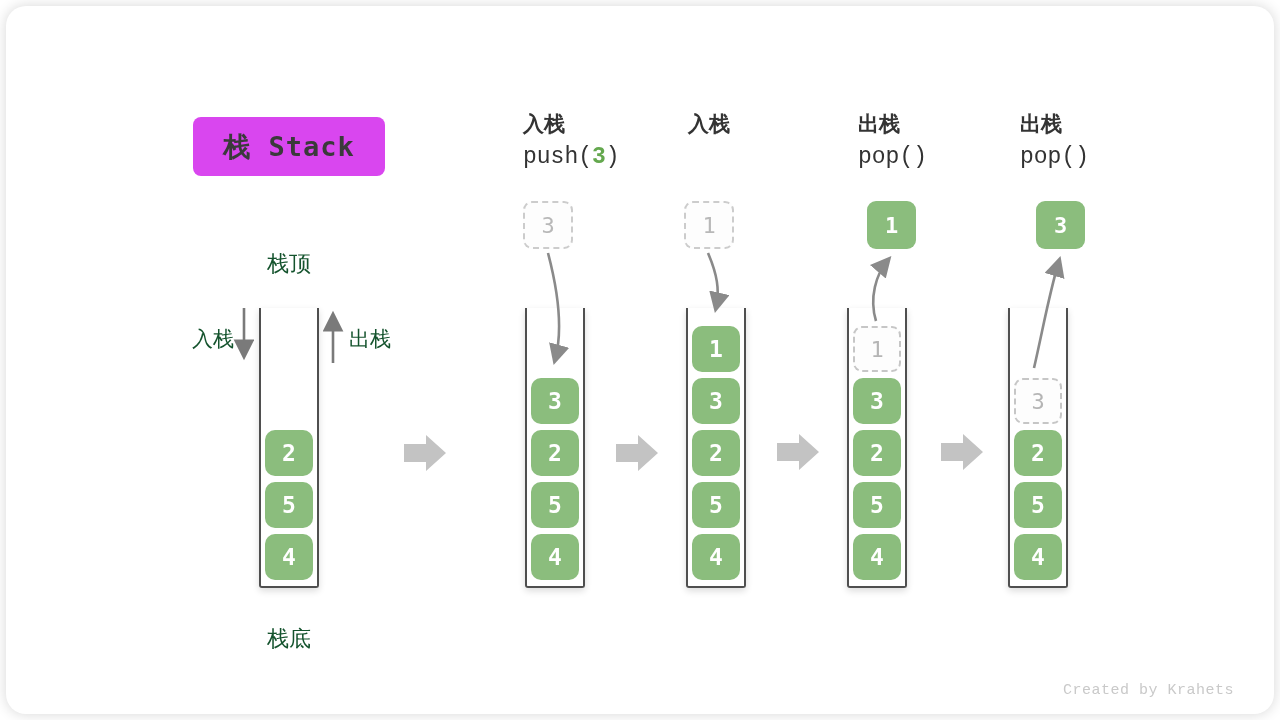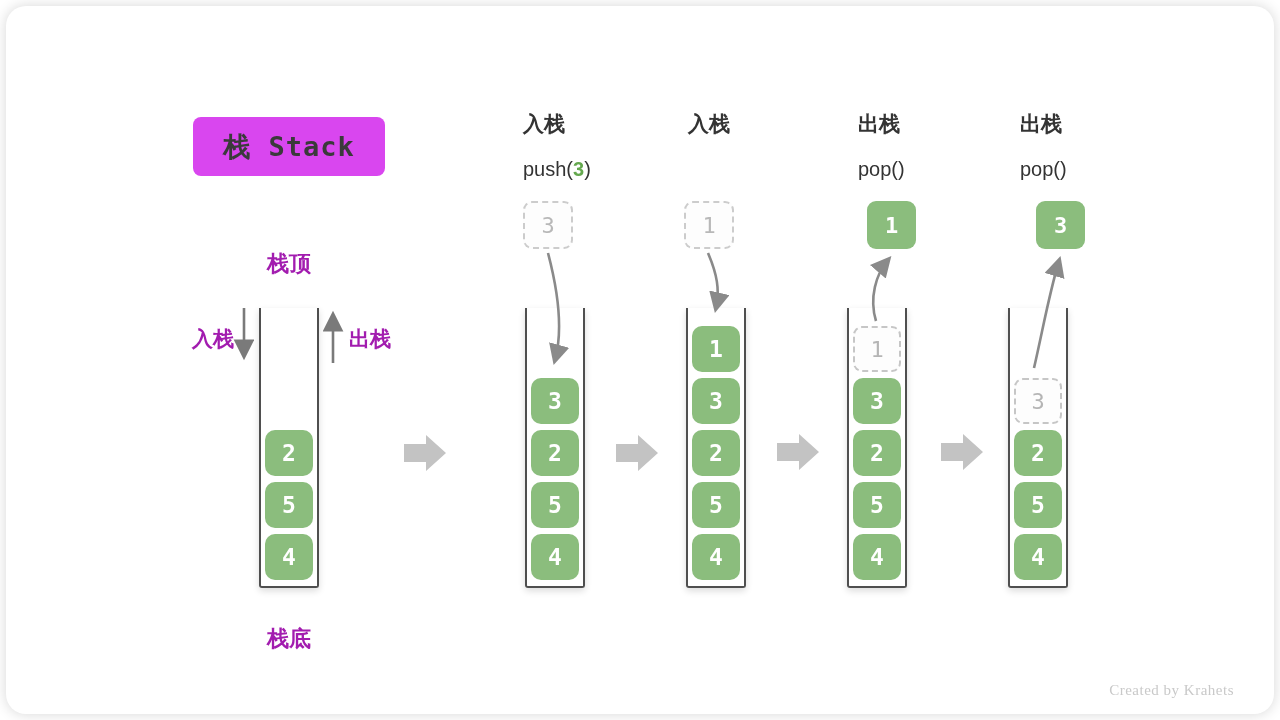--- a/index.html
+++ b/index.html
@@ -4,42 +4,42 @@
 <style>
   html,body{margin:0;padding:0;background:#ffffff;}
   body{width:1280px;height:720px;position:relative;font-family:"DejaVu Sans","Liberation Sans",sans-serif;}
   .card{position:absolute;left:6px;top:6px;width:1268px;height:708px;background:#ffffff;border-radius:20px;box-shadow:0 0 14px rgba(0,0,0,0.16);overflow:hidden;}
 
   .abs{position:absolute;}
 
   .title-box{left:187px;top:111px;width:192px;height:59px;background:#d946ef;border-radius:8px;display:flex;align-items:center;justify-content:center;}
   .title-box span{font-family:"DejaVu Sans Mono","DejaVu Sans",monospace;font-size:27px;font-weight:600;color:#3a3a3a;letter-spacing:1px;}
 
-  .cjk-label{font-weight:700;color:#a21caf;font-size:22px;}
+  .cjk-label{font-weight:400;color:#14532d;font-size:22px;}
   .lbl-top{left:243px;top:243px;width:80px;text-align:center;}
   .lbl-bottom{left:243px;top:610px;width:80px;text-align:center;margin-top:8px;}
   .lbl-push{left:172px;top:319px;width:56px;text-align:right;font-size:21px;}
   .lbl-pop{left:343px;top:319px;width:56px;text-align:left;font-size:21px;}
 
   .step-header{top:104px;width:150px;}
   .step-header .op{font-weight:700;color:#333;font-size:21px;line-height:28px;}
-  .step-header .code{font-family:Liberation Sans, sans-serif;font-size:20px;color:#333;line-height:30px;margin-top:16px;}
+  .step-header .code{font-family:Liberation Mono, monospace;font-size:23px;color:#333;line-height:30px;margin-top:4px;}
   .step-header .code .arg{color:#64a84e;font-weight:700;}
 
   .stack{top:302px;width:60px;height:280px;background:#ffffff;border-left:2px solid #4f4f4f;border-right:2px solid #4f4f4f;border-bottom:2px solid #4f4f4f;border-radius:0 0 3px 3px;box-shadow:0 3px 7px rgba(0,0,0,0.14);box-sizing:border-box;display:flex;flex-direction:column;justify-content:flex-end;align-items:center;gap:6px;padding-bottom:6px;}
   .block{width:48px;height:46px;border-radius:10px;background:#8bbd7d;color:#ffffff;font-size:23px;font-weight:700;display:flex;align-items:center;justify-content:center;flex:none;font-family:"DejaVu Sans Mono","DejaVu Sans",monospace;}
   .ghost{width:44px;height:42px;border-radius:9px;background:#fdfdfd;border:2px dashed #c6c6c6;color:#b5b5b5;font-size:22px;font-weight:500;display:flex;align-items:center;justify-content:center;flex:none;font-family:"DejaVu Sans Mono","DejaVu Sans",monospace;}
 
   .float-box{top:195px;height:48px;display:flex;align-items:center;justify-content:center;font-family:"DejaVu Sans Mono","DejaVu Sans",monospace;box-sizing:border-box;}
   .float-box.dashed{width:50px;background:#fdfdfd;border:2px dashed #cccccc;border-radius:9px;color:#b8b8b8;font-size:22px;font-weight:500;}
   .float-box.solid{width:49px;background:#8bbd7d;border-radius:9px;color:#ffffff;font-size:22px;font-weight:700;}
 
   svg.overlay{position:absolute;left:0;top:0;width:1280px;height:720px;pointer-events:none;}
 
-  .watermark{right:40px;top:676px;font-family:Liberation Serif, serif;font-size:15px;color:#c9c9c9;letter-spacing:0.5px;}
+  .watermark{right:40px;top:676px;font-family:Liberation Mono, monospace;font-size:15px;color:#c9c9c9;letter-spacing:0.5px;}
 </style>
 </head>
 <body>
 
 <div class="card">
 
   <div class="abs title-box">
     <span>栈 Stack</span>
   </div>
 

